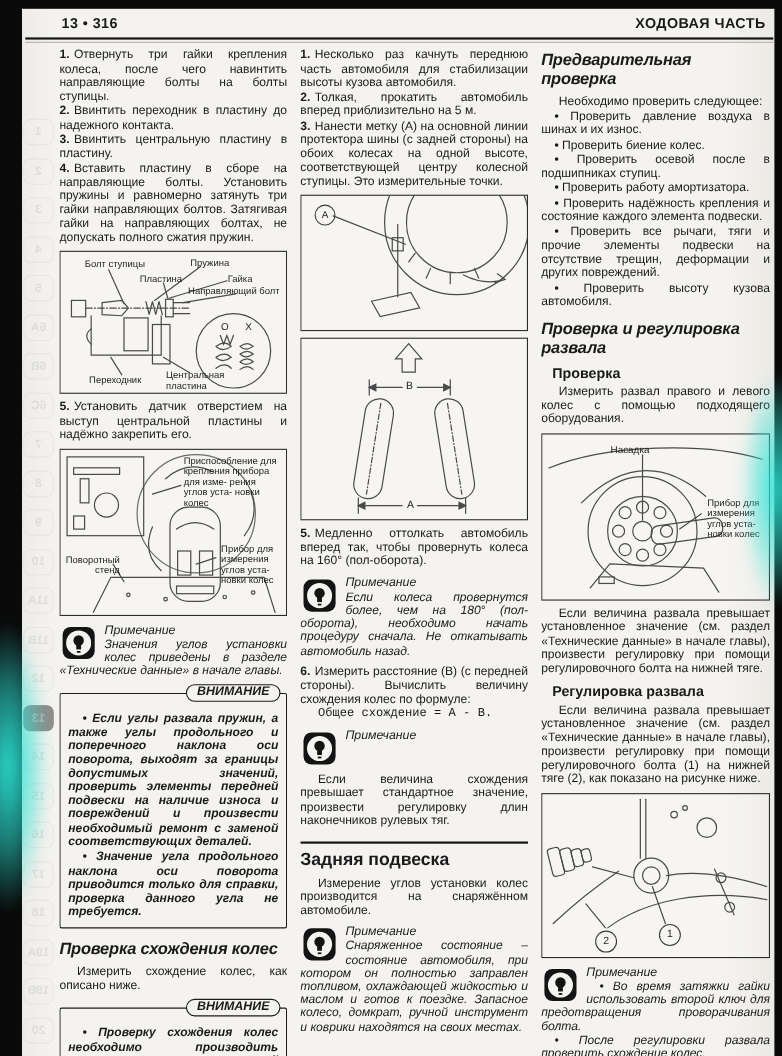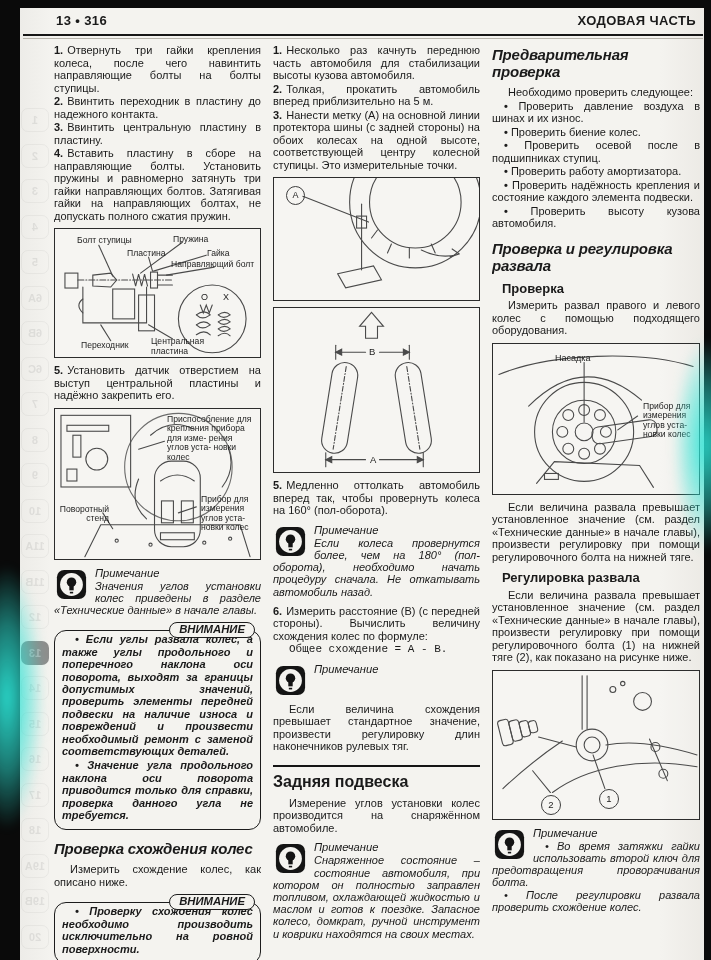--- a/index.html
+++ b/index.html
@@ -56,21 +56,21 @@
   .lbl{position:absolute;font-size:8.6px;line-height:9.6px;color:#1d1d1d;z-index:2;}
   .stamp{position:absolute;z-index:3;}
   
   .note{margin:7px 0;overflow:hidden;}
   .note-icon{float:left;width:31px;height:31px;margin:2px 8px 0 2px;}
   .note .ntitle{font-style:italic;font-size:11.2px;margin:0 0 1px;}
   .note p{font-style:italic;text-align:justify;margin:0;line-height:12.2px;}
   .note p.nb{text-indent:12px;}
   .note p.nb::before{content:"•  ";}
   
-  .warn{border:1.6px solid #1c1c1c;border-radius:12px;position:relative;margin:14px 0 8px;padding:2px 7px 6px;}
+  .warn{border:1.6px solid #1c1c1c;border-radius:2px;position:relative;margin:14px 0 8px;padding:16px 7px 6px;}
   .warn-tag{position:absolute;top:-9px;right:5px;background:#f4f3ef;border:1.6px solid #1c1c1c;
     border-radius:9px;padding:0 9px 1px;font-weight:bold;font-style:italic;font-size:11.3px;}
   .warn p{font-weight:bold;font-style:italic;text-align:justify;text-indent:13px;margin:0 0 2px;line-height:12.4px;}
   .warn p::before{content:"•  ";}
   .circ{position:absolute;border:1.1px solid #3d3d3d;border-radius:50%;text-align:center;color:#1d1d1d;background:transparent;}
 </style>
 </head>
 <body>
 
 <div class="frame-top"></div>
@@ -214,21 +214,21 @@
               <rect x="14.6" y="17" width="4.8" height="6.4" fill="#141414"></rect>
               <rect x="15.2" y="25" width="3.6" height="1.8" fill="#141414"></rect>
             </svg>
         </span>
         <p class="ntitle">Примечание</p>
         <p>Значения углов установки колес приведены в разделе «Технические данные» в начале главы.</p>
       </div>
 
       <div class="warn">
         <span class="warn-tag">ВНИМАНИЕ</span>
-        <p>Если углы развала колёс, а также углы продольного и поперечного наклона оси поворота, выходят за границы допустимых значений, проверить элементы передней подвески на наличие износа и повреждений и произвести необходимый ремонт с заменой соответствующих деталей.</p>
+        <p>Если углы развала пружин, а также углы продольного и поперечного наклона оси поворота, выходят за границы допустимых значений, проверить элементы передней подвески на наличие износа и повреждений и произвести необходимый ремонт с заменой соответствующих деталей.</p>
         <p>Значение угла продольного наклона оси поворота приводится только для справки, проверка данного угла не требуется.</p>
       </div>
 
       <h2 class="it">Проверка схождения колес</h2>
       <p class="para">Измерить схождение колес, как описано ниже.</p>
 
       <div class="warn">
         <span class="warn-tag">ВНИМАНИЕ</span>
         <p>Проверку схождения колес необходимо производить исключительно на ровной поверхности.</p>
 
@@ -352,20 +352,21 @@
     </div>
 
     <div class="col" style="flex-basis:208px;width:208px">
       <h2 class="it" style="margin-top:2px">Предварительная проверка</h2>
       <p class="para" style="text-indent:16px;margin:0 0 1px">Необходимо проверить следующее:</p>
       <p class="bullet">Проверить давление воздуха в шинах и их износ.</p>
       <p class="bullet">Проверить биение колес.</p>
       <p class="bullet">Проверить осевой после в подшипниках ступиц.</p>
       <p class="bullet">Проверить работу амортизатора.</p>
       <p class="bullet">Проверить надёжность крепления и состояние каждого элемента подвески.</p>
+      <p class="bullet">Проверить все рычаги, тяги и прочие элементы подвески на отсутствие трещин, деформации и других повреждений.</p>
       <p class="bullet">Проверить высоту кузова автомобиля.</p>
 
       <h2 class="it">Проверка и регулировка развала</h2>
       <h3>Проверка</h3>
       <p class="para">Измерить развал правого и левого колес с помощью подходящего оборудования.</p>
 
       <div class="fig" style="height:150px">
         <svg viewBox="0 0 208 150">
           <g stroke="#4a4a4a" stroke-width="1.1" fill="none" stroke-linecap="round">
             <path d="M6 30 C60 8 150 6 202 22"></path>

